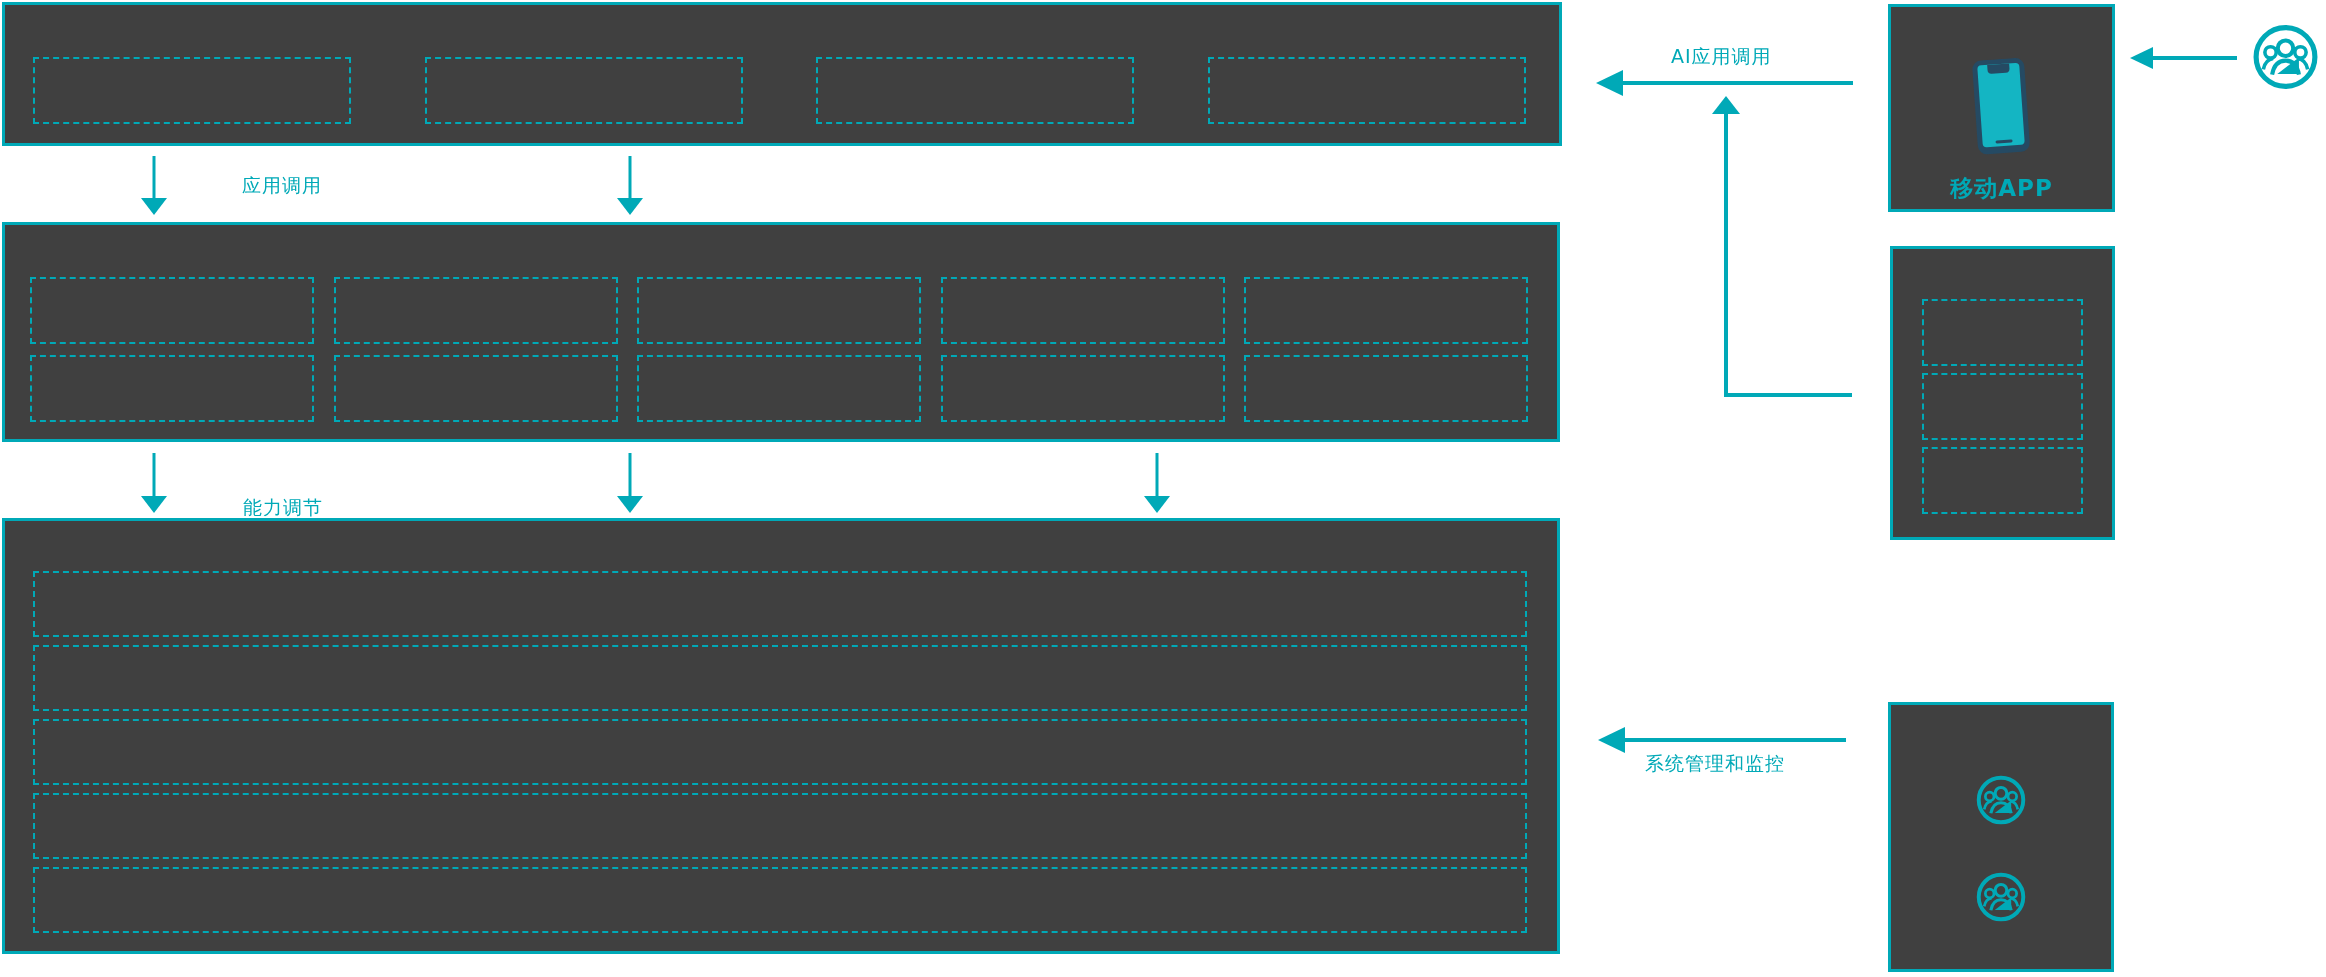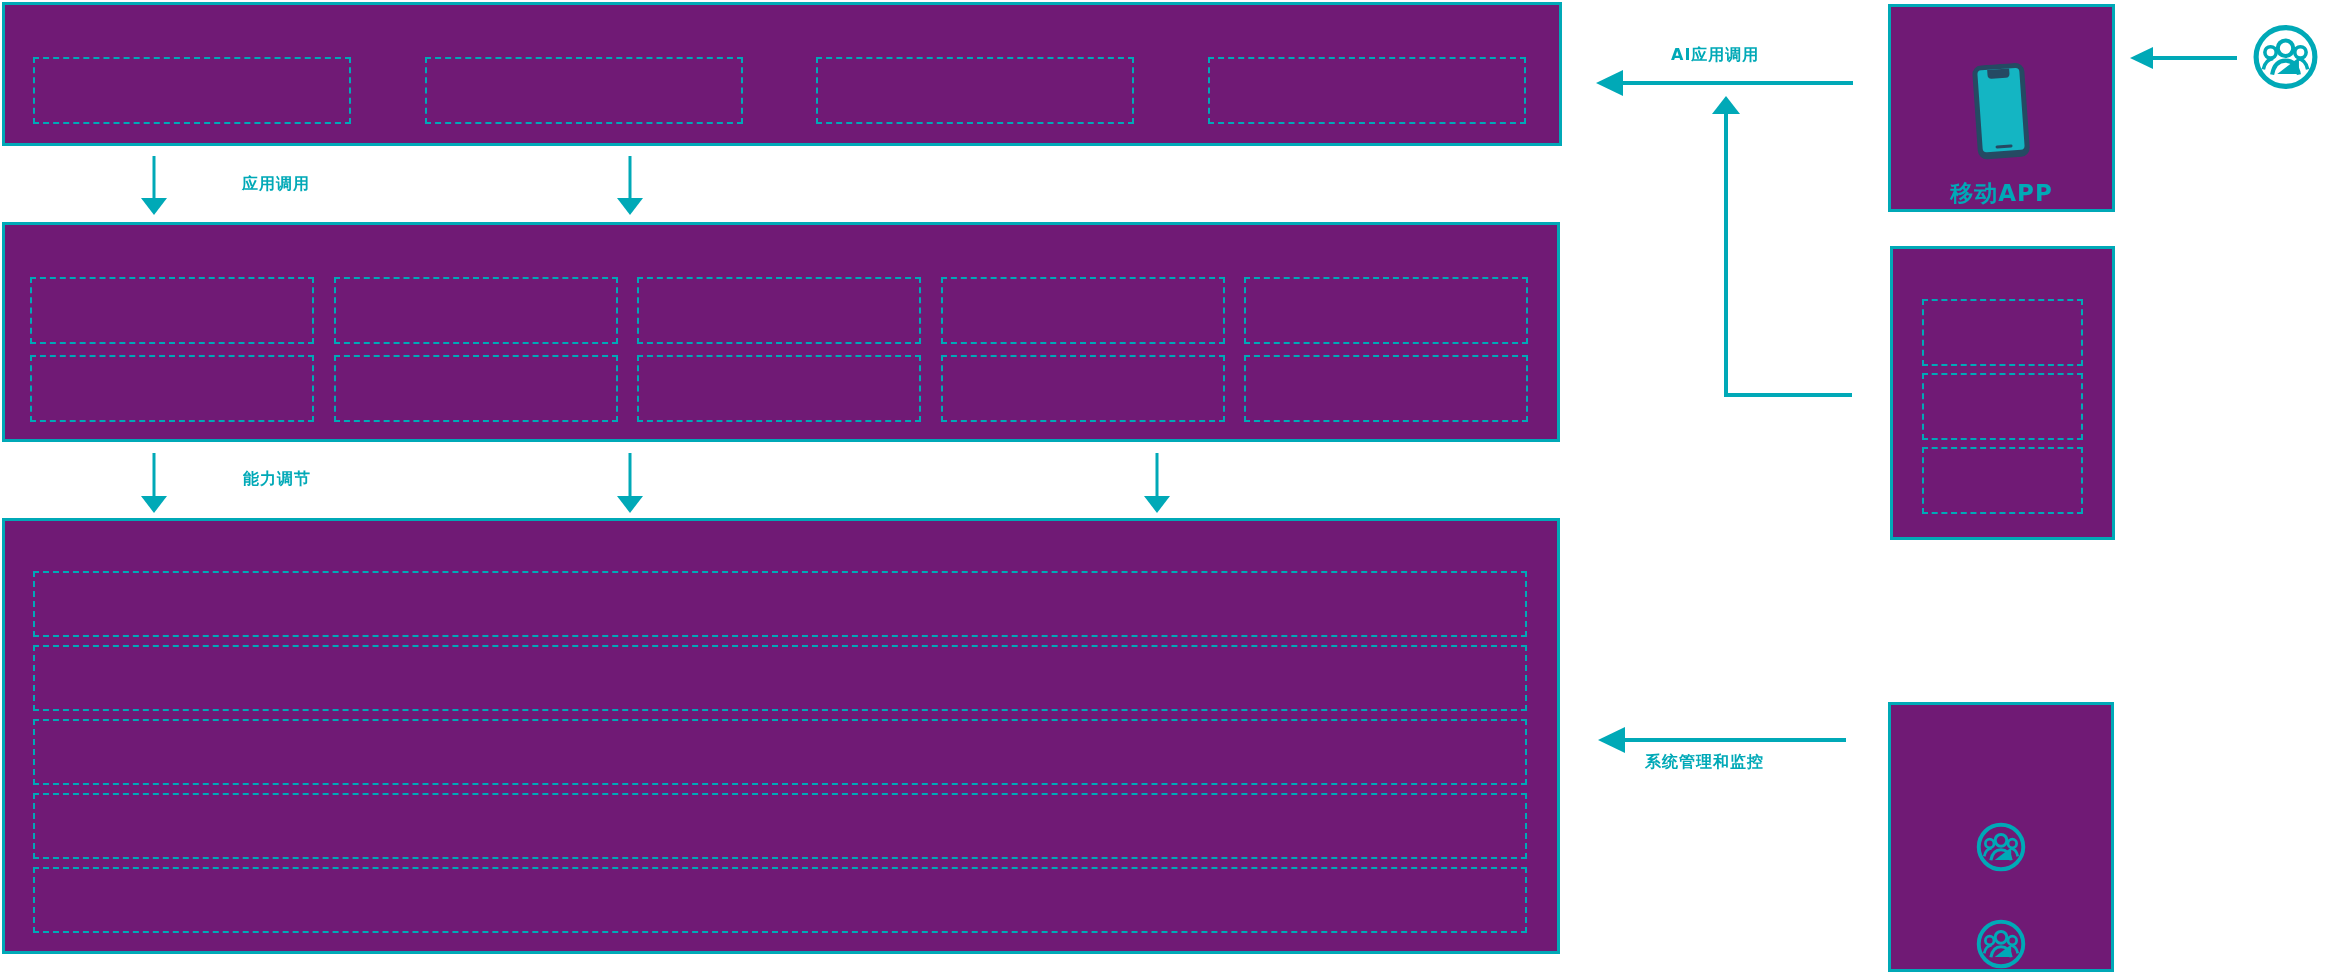--- a/index.html
+++ b/index.html
@@ -9,21 +9,21 @@
   *{ box-sizing:border-box; margin:0; padding:0; }
   html,body{ background:#ffffff; }
   body{
     font-family:"DejaVu Sans","Liberation Sans",sans-serif;
     width:2326px; height:977px; position:relative; overflow:hidden;
   }
   .canvas{ position:absolute; left:0; top:0; width:2326px; height:977px; }
 
   
   .solid-box{
-    position:absolute; border:3px solid var(--teal); background:#701a75;justify-content:flex-end;
+    position:absolute; border:3px solid var(--teal); background:#404040;
   }
   .box-top   { left:2px;    top:2px;   width:1560px; height:144px; }
   .box-mid   { left:2px;    top:222px; width:1558px; height:220px; }
   .box-big   { left:2px;    top:518px; width:1558px; height:436px; }
   .box-mobile{ left:1888px; top:4px;   width:227px;  height:208px; }
   .box-backend{ left:1890px; top:246px; width:225px; height:294px; }
   .box-admin { left:1888px; top:702px; width:226px;  height:270px; }
 
   
   .ph-row{ display:flex; justify-content:space-between; }
@@ -48,25 +48,25 @@
   
   .box-admin{ display:flex; flex-direction:column; align-items:center; gap:47px; padding-top:70px; }
   .group-icon{ width:50px; height:50px; display:block; }
   .group-icon svg{ width:100%; height:100%; display:block; }
 
   
   .user-top{ position:absolute; left:2252px; top:24px; width:67px; height:66px; }
 
   
   .flow-label{
-    position:absolute; color:var(--teal); font-size:16px; font-weight:700;
+    position:absolute; color:var(--teal); font-size:19px; font-weight:400;
     letter-spacing:1px; white-space:nowrap; line-height:1;
   }
   .lbl-app { left:242px;  top:176px;text-align:center; }
-  .lbl-cap { left:243px;  top:471px; }
+  .lbl-cap { left:243px;  top:498px; }
   .lbl-ai  { left:1671px; top:47px;  }
   .lbl-sys { left:1645px; top:754px; }
 
   
   .connectors{ position:absolute; left:0; top:0; width:2326px; height:977px; pointer-events:none; }
   .connectors .stem{ stroke:var(--teal); fill:none; }
   .connectors .head{ fill:var(--teal); stroke:none; }
 
   
   .phone-frame{ fill:var(--navy); }

